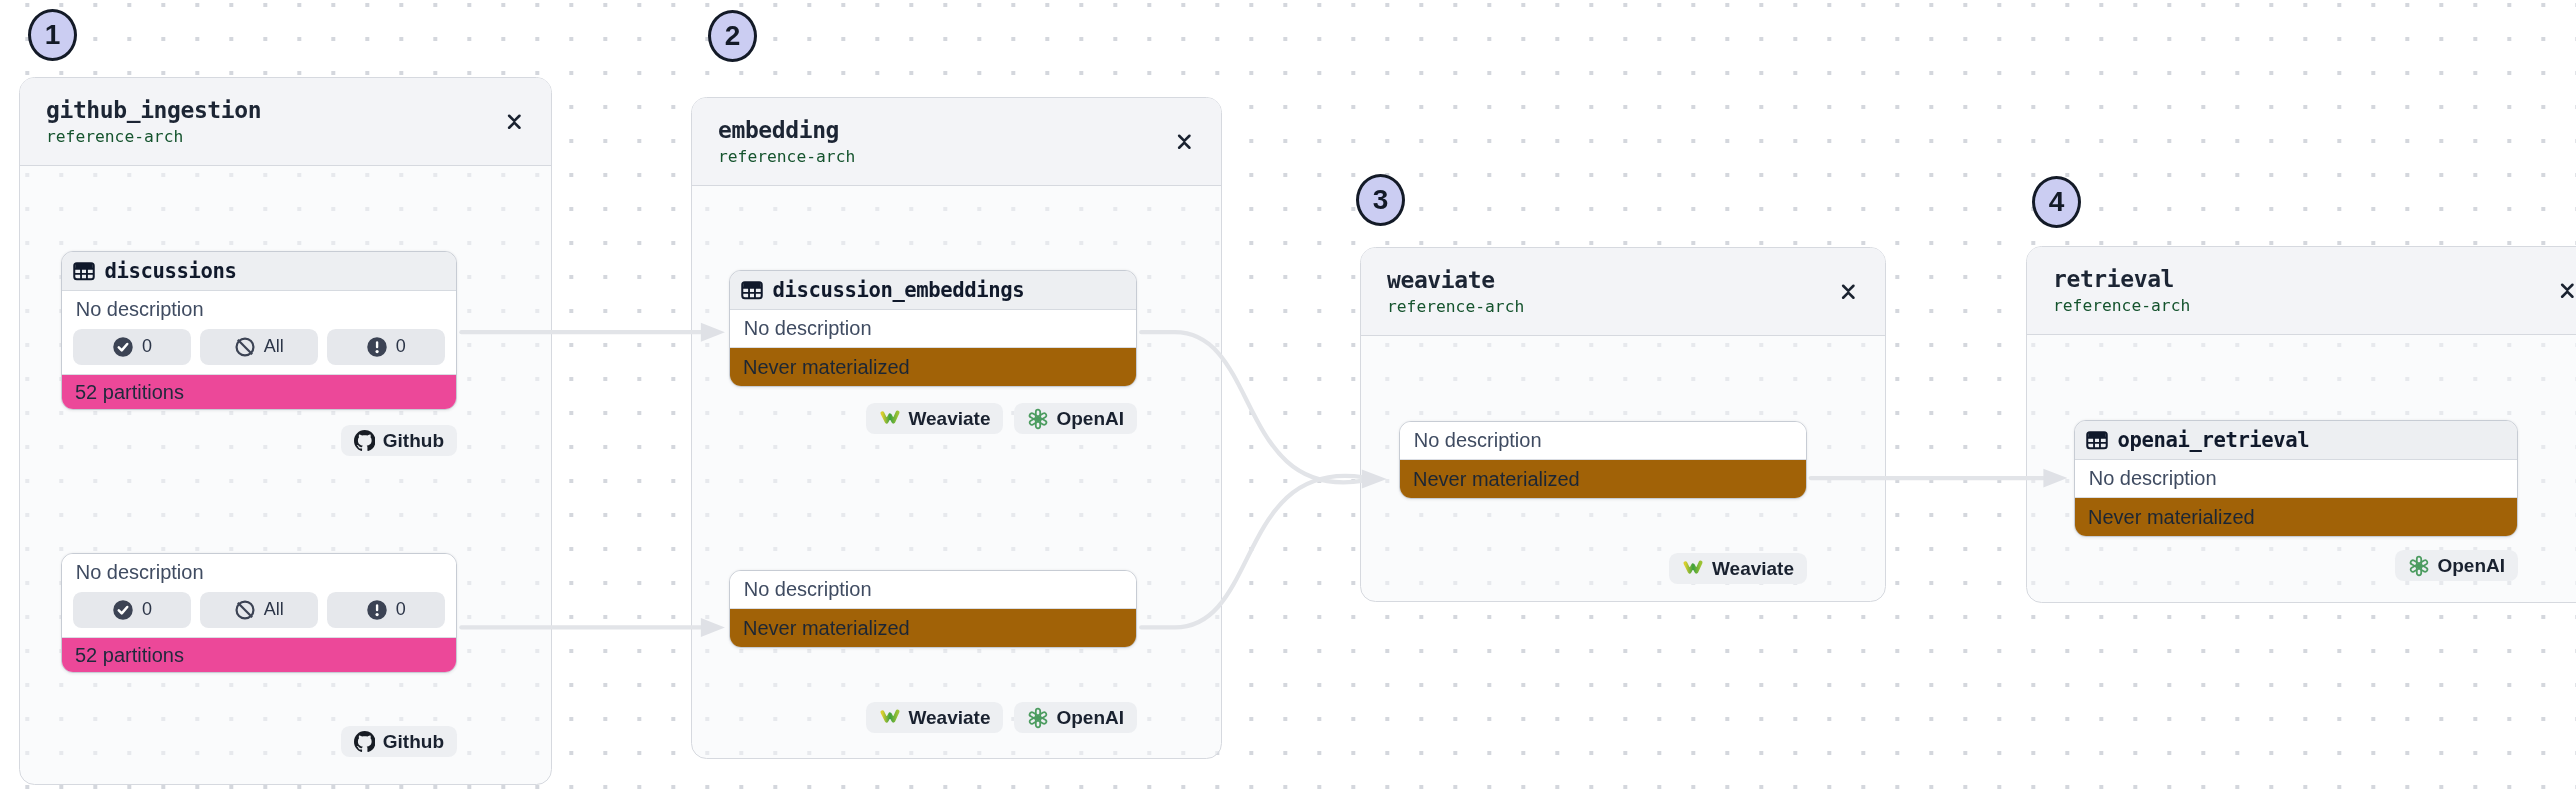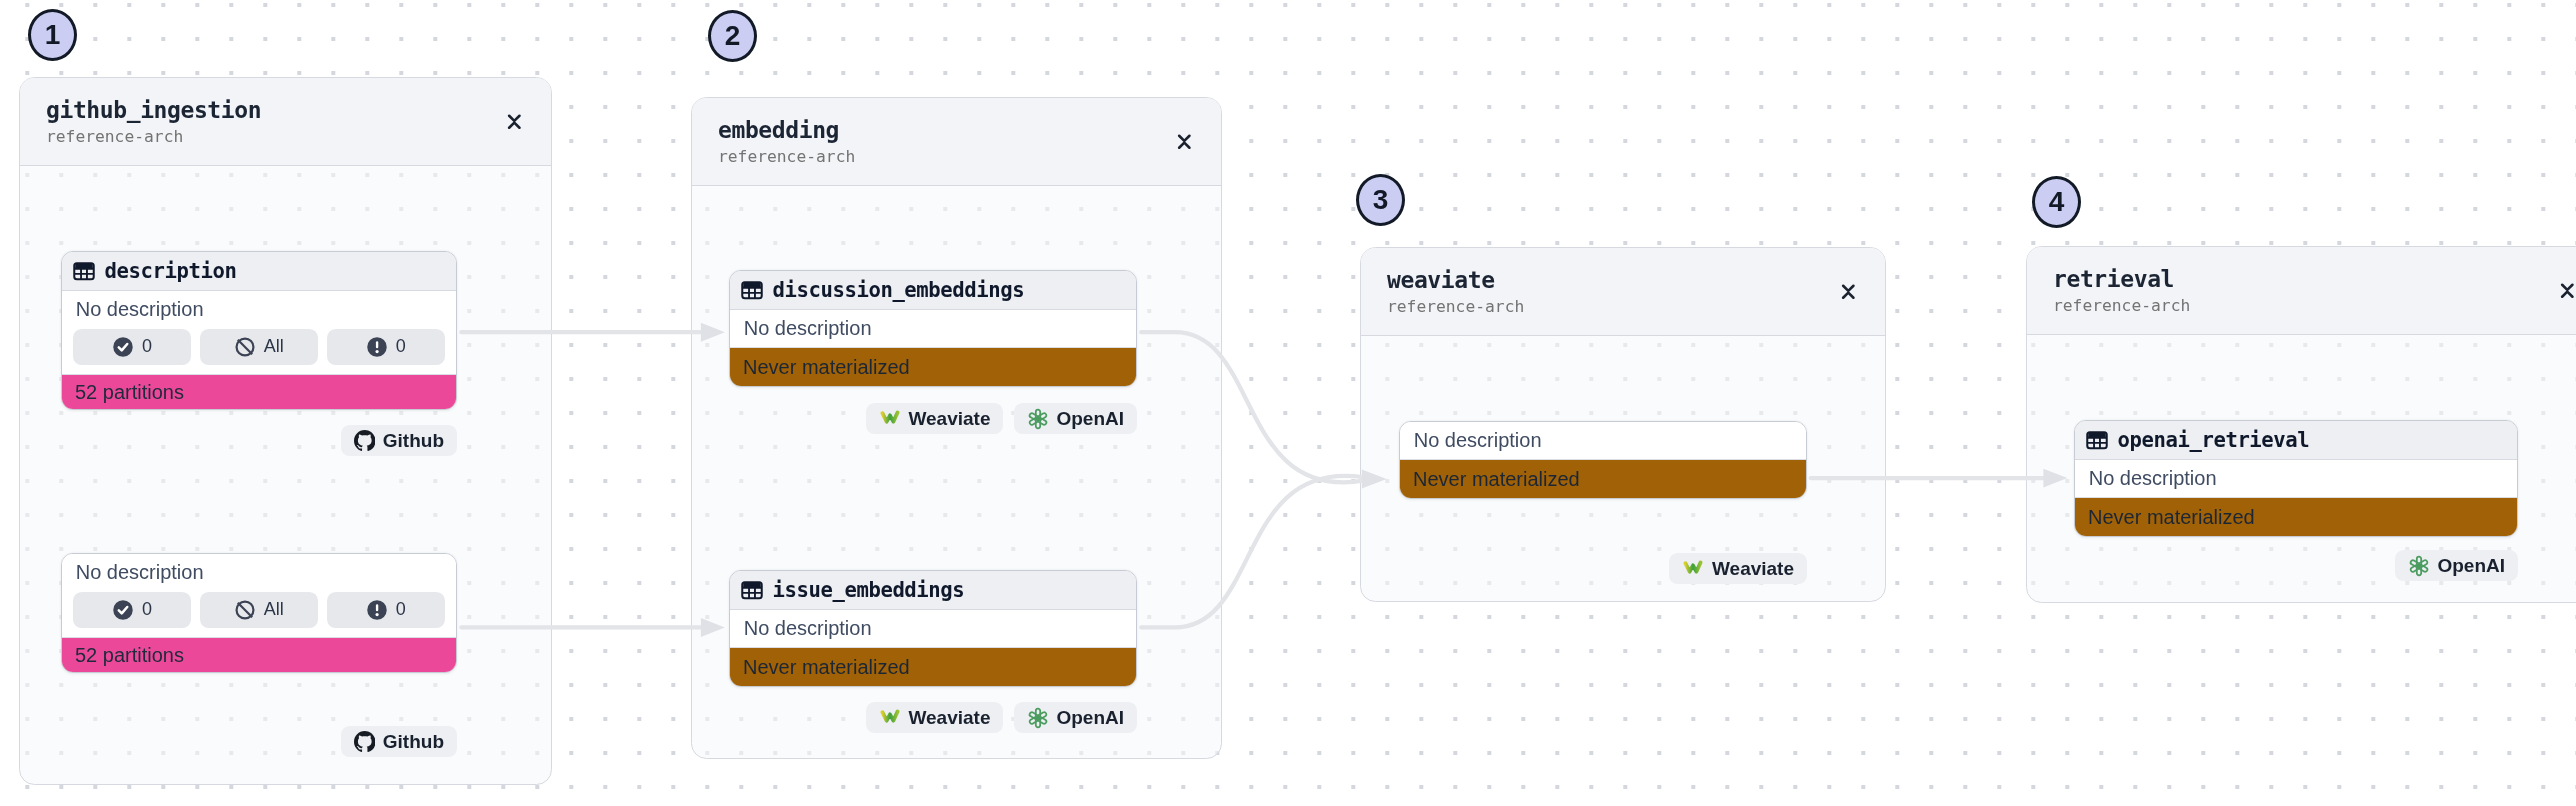--- a/index.html
+++ b/index.html
@@ -29,21 +29,21 @@
     border-radius: 13.7px 13.7px 0 0;
     display:flex; align-items:center; justify-content:space-between;
     padding: 0 26px;
   }
   .group-title {
     font-family: "DejaVu Sans Mono", "Liberation Mono", monospace;
     font-size: 23px; font-weight: 600; color:#1c2534; letter-spacing:-0.4px;
   }
   .group-subtitle {
     font-family: "DejaVu Sans Mono", "Liberation Mono", monospace;
-    font-size: 16.3px; color:#737373; margin-top:3.4px;
+    font-size: 16.3px; color:#14532d; margin-top:3.4px;
   }
   .collapse-btn { display:flex; align-items:center; cursor:pointer; }
 
   .asset-card {
     position:absolute;
     background:#fff;
     border: 1.7px solid #c7ccd4;
     border-radius: 12px;
     box-shadow: 0 0.9px 2.6px rgba(16,22,36,.08);
     overflow:hidden;
@@ -118,21 +118,21 @@
 
     <article class="asset-card" style="left:41px;top:173px;width:396px">
       <div class="asset-header">
         <span class="icon">
           <svg width="22" height="20.6" viewBox="0 0 26 24">
               <rect x="1.5" y="2.5" width="23" height="19" rx="3" fill="none" stroke="#10192b" stroke-width="2.4"></rect>
               <path d="M2 9 H24 M2 15 H24 M9.5 9 V21 M16.5 9 V21" stroke="#10192b" stroke-width="2.2" fill="none"></path>
               <path d="M2.6 5.2 a2.8 2.8 0 0 1 2.8-2.7 h15.2 a2.8 2.8 0 0 1 2.8 2.7 v3 h-20.8 z" fill="#10192b"></path>
             </svg>
         </span>
-        <span>description</span>
+        <span>discussions</span>
       </div>
       <div class="asset-desc">No description</div>
       <div class="pill-row">
         <span class="pill">
           <span class="icon">
             <svg width="22" height="22" viewBox="0 0 26 26">
                 <circle cx="13" cy="13" r="11.5" fill="#3c4354"></circle>
                 <path d="M8 13.5 L11.5 17 L18 9.5" stroke="#fff" stroke-width="3" fill="none" stroke-linecap="round" stroke-linejoin="round"></path>
               </svg>
           </span>
@@ -268,30 +268,20 @@
                 <rect x="-2.6" y="-11" width="5.2" height="11.5" rx="2.6" transform="rotate(240)"></rect>
                 <rect x="-2.6" y="-11" width="5.2" height="11.5" rx="2.6" transform="rotate(300)"></rect>
               </g>
             </svg>
         </span>
         <span>OpenAI</span>
       </span>
     </div>
 
     <article class="asset-card" style="left:37px;top:472px;width:408px">
-      <div class="asset-header">
-        <span class="icon">
-          <svg width="22" height="20.6" viewBox="0 0 26 24">
-              <rect x="1.5" y="2.5" width="23" height="19" rx="3" fill="none" stroke="#10192b" stroke-width="2.4"></rect>
-              <path d="M2 9 H24 M2 15 H24 M9.5 9 V21 M16.5 9 V21" stroke="#10192b" stroke-width="2.2" fill="none"></path>
-              <path d="M2.6 5.2 a2.8 2.8 0 0 1 2.8-2.7 h15.2 a2.8 2.8 0 0 1 2.8 2.7 v3 h-20.8 z" fill="#10192b"></path>
-            </svg>
-        </span>
-        <span>issue_embeddings</span>
-      </div>
       <div class="asset-desc">No description</div>
       <div class="asset-status">Never materialized</div>
     </article>
 
     <div class="kind-row" style="left:37px;top:604px;width:408px">
       <span class="kind-badge">
         <span class="icon">
           <svg width="22" height="20.6" viewBox="0 0 26 24">
               <path d="M4 6 L9 16 L13 8.5 L17 16 L22 5" stroke="url(#wv)" stroke-width="4.5" fill="none" stroke-linecap="round" stroke-linejoin="round"></path>
             </svg>

